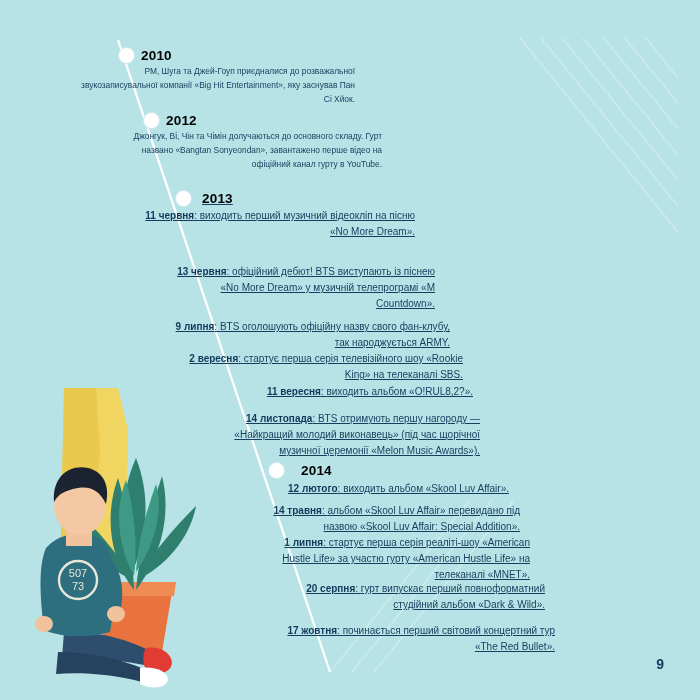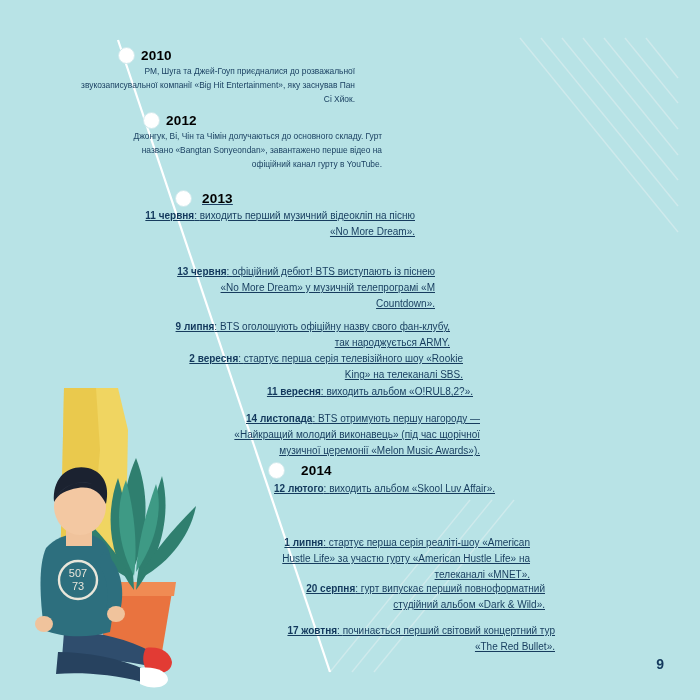--- a/index.html
+++ b/index.html
@@ -211,25 +211,29 @@
     <div class="item" style="left:205px; top:411px; width:275px;">
       <span class="d">14 листопада</span>:
       <span>BTS отримують першу нагороду — «Найкращий молодий виконавець» (під час щорічної музичної церемонії «Melon Music Awards»).</span>
     </div>
 
     <div class="dot" style="left:268px; top:462px;"></div>
     <div class="entry" style="left:291px; top:463px;margin-left:10px;">
       <div class="year">2014</div>
     </div>
 
-    <div class="item" style="left:220px; top:481px; width:275px;">
+    <div class="item" style="left:234px; top:481px; width:275px;">
       <span class="d">12 лютого</span>:
       <span>виходить альбом «Skool Luv Affair».</span>
     </div>
 
+    <div class="item" style="left:245px; top:503px; width:275px;">
+      <span class="d">14 травня</span>:
+      <span>альбом «Skool Luv Affair» перевидано під назвою «Skool Luv Affair: Special Addition».</span>
+    </div>
 
     <div class="item" style="left:255px; top:535px; width:275px;">
       <span class="d">1 липня</span>:
       <span>стартує перша серія реаліті-шоу «American Hustle Life» за участю гурту «American Hustle Life» на телеканалі «MNET».</span>
     </div>
 
     <div class="item" style="left:270px; top:581px; width:275px;">
       <span class="d">20 серпня</span>:
       <span>гурт випускає перший повноформатний студійний альбом «Dark &amp; Wild».</span>
     </div>

